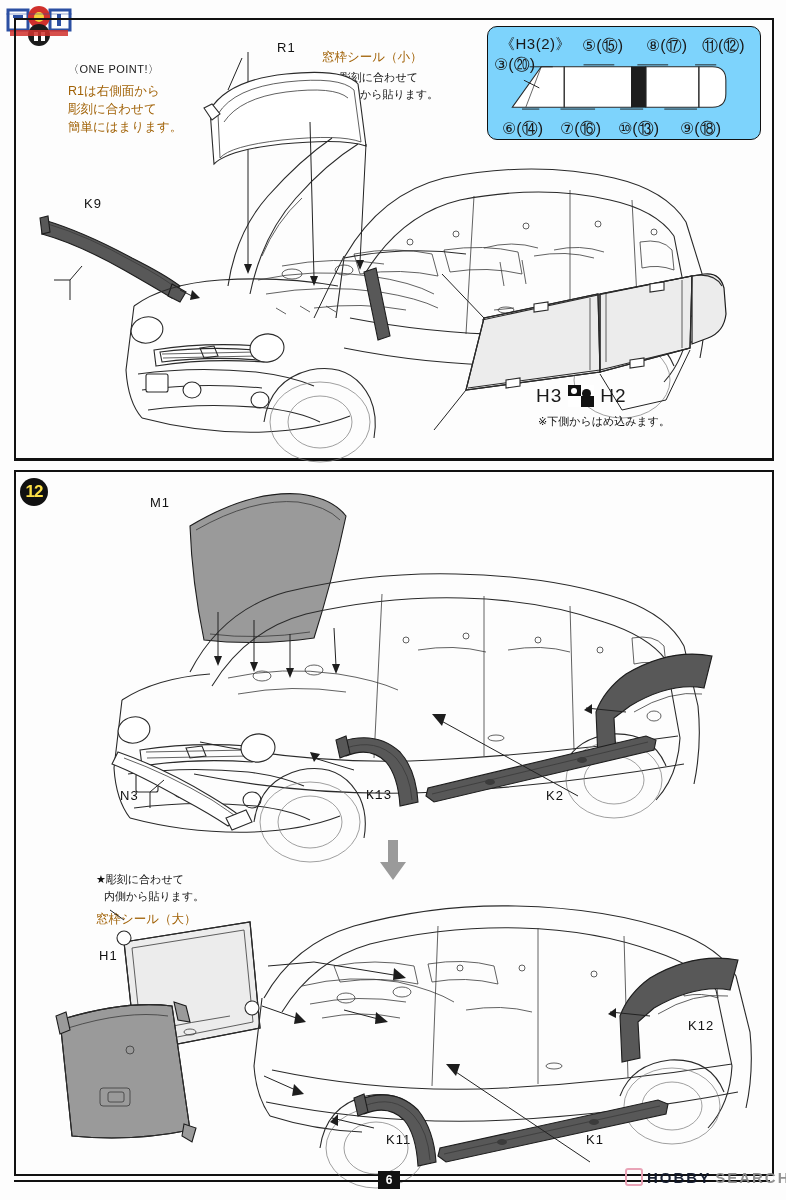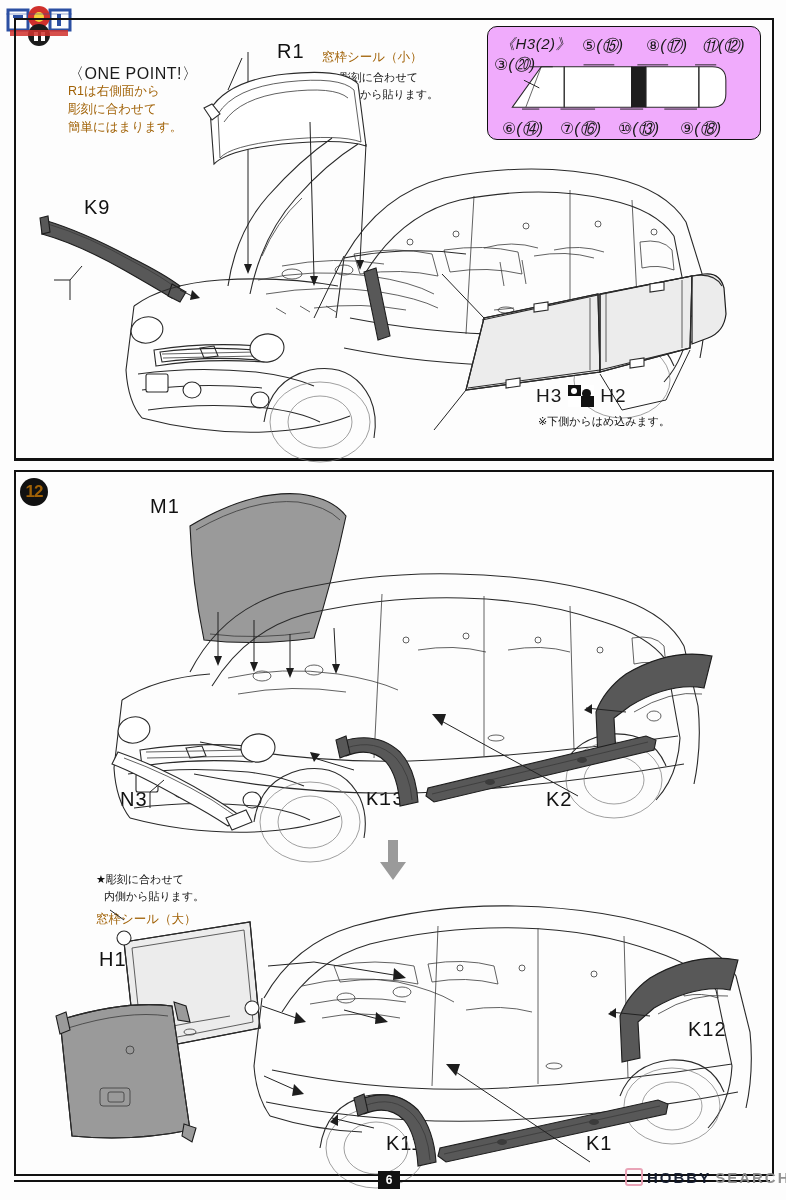--- a/index.html
+++ b/index.html
@@ -12,36 +12,36 @@
 
   
   .panel{position:absolute;border:2px solid #111;background:transparent;}
   #panel-top{left:14px;top:18px;width:756px;height:440px;border-bottom:none;}
   #panel-bottom{left:14px;top:470px;width:756px;height:702px;}
   .panel-divider{position:absolute;left:14px;top:458px;width:760px;height:3px;background:#111;}
 
   
   .step-badge{
     position:absolute;width:28px;height:28px;border-radius:50%;
-    background:#111;color:#a16207;display:flex;align-items:center;justify-content:center;
+    background:#111;color:#fde047;display:flex;align-items:center;justify-content:center;
     font-size:17px;font-weight:bold;letter-spacing:-1px;
   }
   #step-12{left:20px;top:478px;}
 
   
   .lbl{position:absolute;white-space:pre;line-height:1.45;}
-  .part-label{position:absolute;font-size:20px;letter-spacing:1px;color:#111;}
+  .part-label{position:absolute;font-size:13px;letter-spacing:1px;color:#111;}
   .jp{font-family:Liberation Sans, sans-serif;font-size:12.5px;color:#a16207;line-height:1.55;}
   .jp-sm{font-family:"DejaVu Sans",sans-serif;font-size:11px;color:#111;line-height:1.5;}
-  .onepoint{font-size:16px;letter-spacing:.5px;}
+  .onepoint{font-size:11px;letter-spacing:.5px;}
 
   
   #h3-box{
     position:absolute;left:487px;top:26px;width:272px;height:112px;
-    border:1.6px solid #111;border-radius:10px;background:#f0abfc;font-style:italic;
+    border:1.6px solid #111;border-radius:10px;background:#7dd3fc;
   }
   #h3-box .title{position:absolute;left:12px;top:8px;font-size:15px;letter-spacing:.5px;}
   .cnum{position:absolute;font-size:16px;letter-spacing:0px;white-space:nowrap;}
   .glass-diagram{position:absolute;left:14px;top:34px;width:240px;height:50px;}
 
   
   #h3h2-row{position:absolute;left:536px;top:385px;display:flex;align-items:flex-end;gap:6px;}
   #h3h2-row .t{font-size:19px;letter-spacing:1px;}
   .joint-icon{width:26px;height:22px;position:relative;background:#fff;border:0;}
   .joint-icon .q{position:absolute;width:13px;height:11px;}

